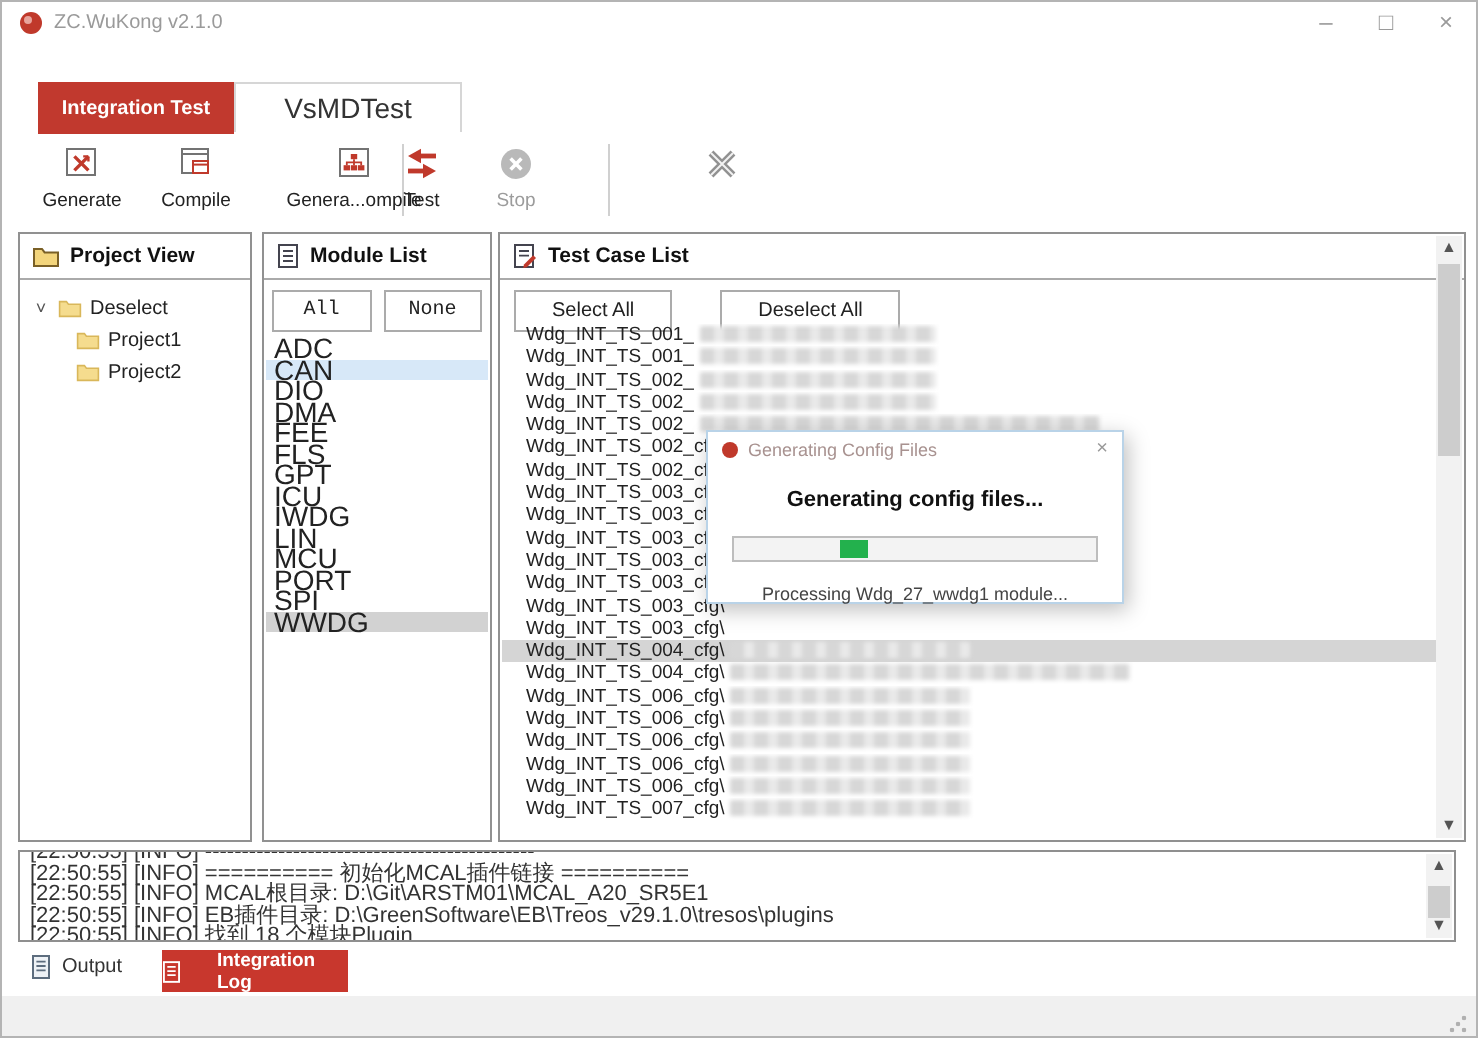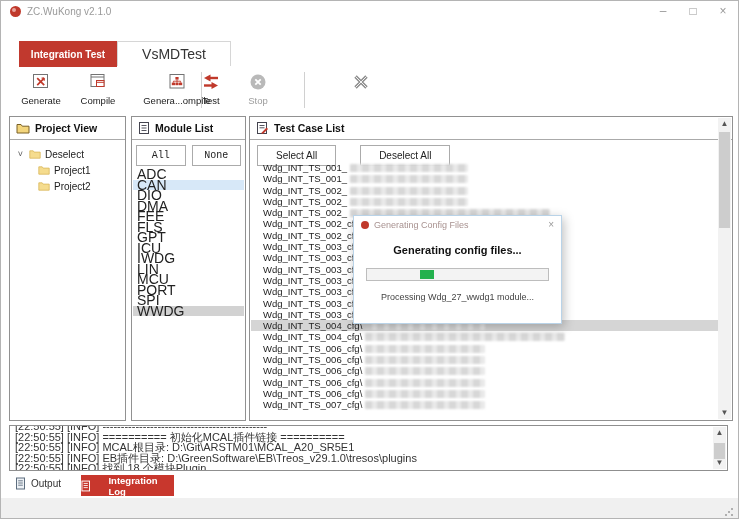--- a/index.html
+++ b/index.html
@@ -60,21 +60,21 @@
   .tcrow.sel{background:#d5d5d5;}
   .censor{display:inline-block;height:8px;border-radius:1px;background:repeating-linear-gradient(90deg,#d7d7d7 0 7px,#e9e9e9 7px 12px);filter:blur(1.1px);vertical-align:-1px;margin-left:3px;}
   .censor.sm{width:118px}.censor.md{width:120px}.censor.lg{width:200px}
 
   
   .vscroll{position:absolute;top:1px;bottom:1px;right:1px;width:13px;background:#f2f2f2;}
   .varrow{position:absolute;left:0;width:13px;height:12px;color:#555;font-size:8px;text-align:center;line-height:12px;}
   .vthumb{position:absolute;left:1px;width:11px;background:#cdcdcd;}
 
   
-  .dialog{position:absolute;left:352px;top:214px;width:209px;height:109px;background:#fff;border:1px solid #b9d3e8;box-shadow:2px 3px 10px rgba(0,0,0,0.25);z-index:20;box-sizing:border-box;}
+  .dialog{position:absolute;left:352px;top:214px;width:209px;height:87px;background:#fff;border:1px solid #b9d3e8;box-shadow:2px 3px 10px rgba(0,0,0,0.25);z-index:20;box-sizing:border-box;}
   .dtitle{position:absolute;left:0;top:0;right:0;height:18px;display:flex;align-items:center;gap:5px;padding-left:7px;}
   .dticon{width:8px;height:8px;border-radius:50%;background:#c0392b;}
   .dttext{font-size:9px;color:#a89290;}
   .dclose{position:absolute;right:7px;top:3px;font-size:10px;color:#999;}
   .dmsg{position:absolute;left:0;top:28px;width:100%;text-align:center;font-size:11px;font-weight:bold;color:#111;}
   .dbar{position:absolute;left:12px;top:52px;width:183px;height:13px;background:#f3f3f3;border:1px solid #bdbdbd;box-sizing:border-box;}
   .dchunk{position:absolute;top:1px;bottom:1px;width:14px;background:#23b14d;}
   .dstatus{position:absolute;left:0;top:76px;width:100%;text-align:center;font-size:9px;color:#444;}
 
   

